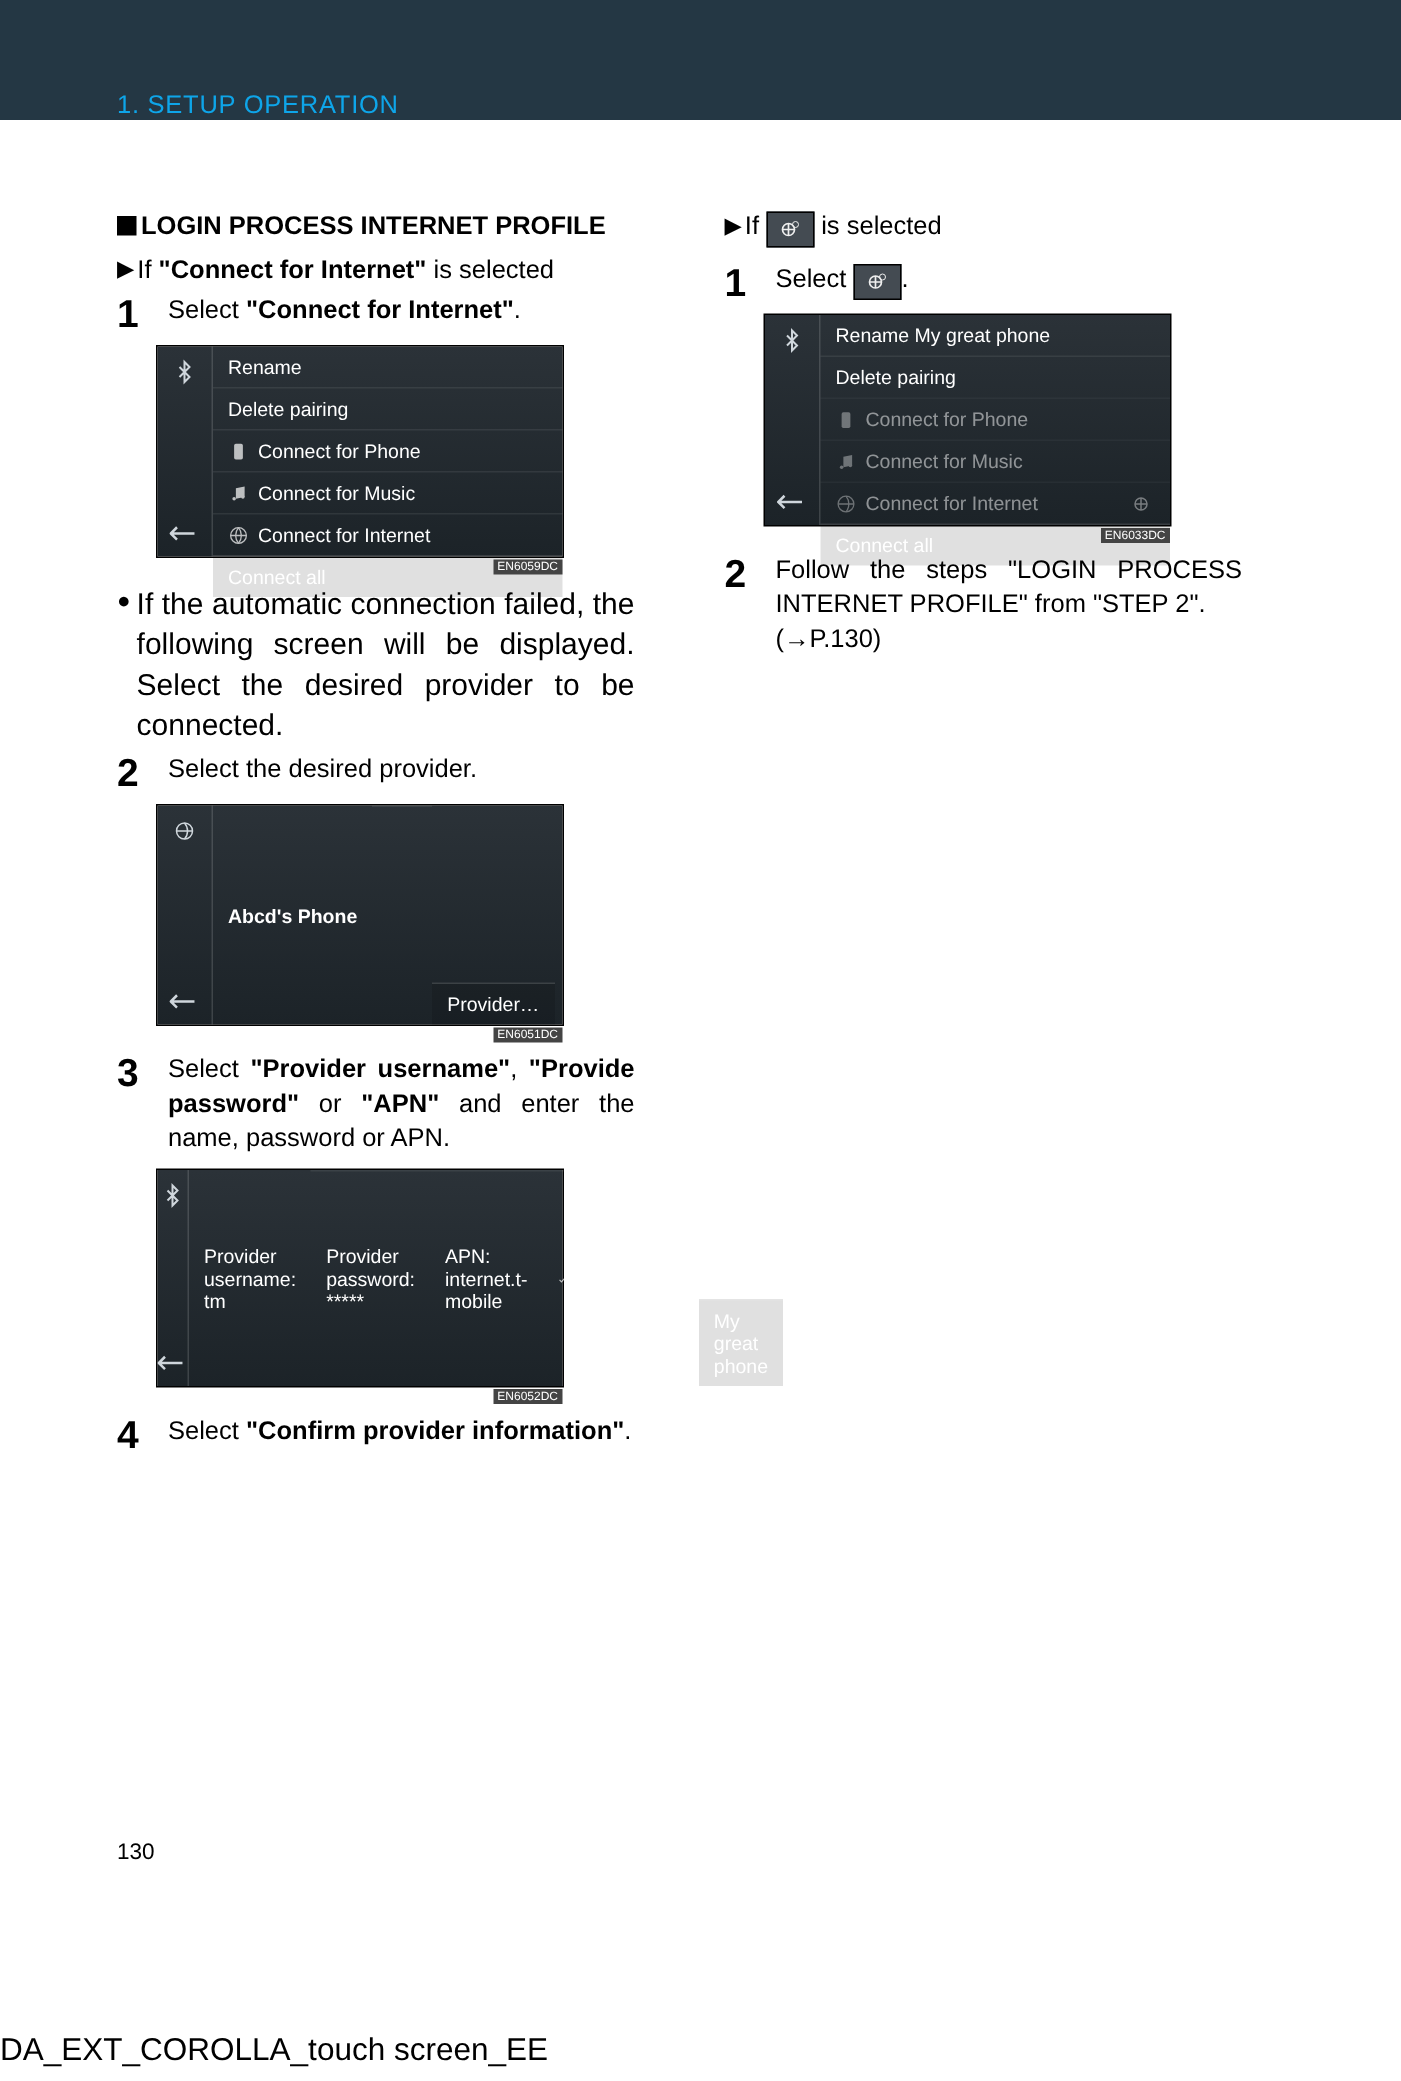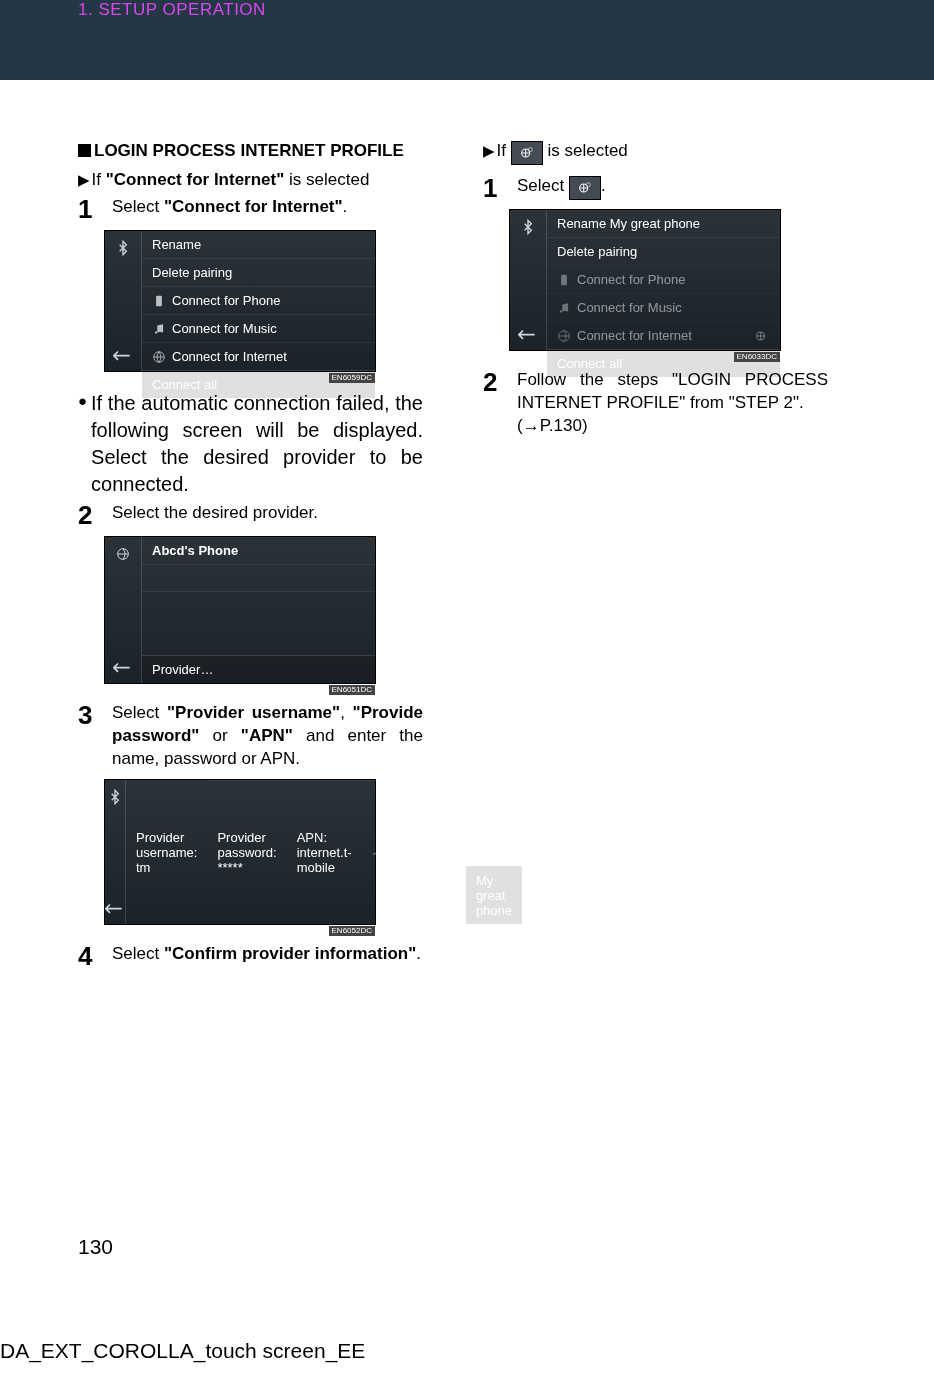--- a/index.html
+++ b/index.html
@@ -1,17 +1,17 @@
 <!DOCTYPE html>
 <html><head>
 <meta charset="utf-8">
 <style>
 html,body{margin:0;padding:0;background:#fff;font-family:Arial,Helvetica,sans-serif;color:#000}
 .page{width:934px;height:1387px;box-sizing:border-box;position:relative}
-.top-bar{height:80px;background:#243744;color:#d946ef;display:flex;align-items:flex-start}
+.top-bar{height:80px;background:#243744;color:#0ea5e9;display:flex;align-items:flex-end}
 .top-bar span{margin-left:78px;letter-spacing:0.5px;font-size:17px}
 .sub-gap{height:60px}
 .cols{display:flex;box-sizing:border-box;padding-left:78px;}
 .col{width:345px}
 .col.left{margin-right:60px}
 .row{display:flex;align-items:flex-start;margin-bottom:4px}
 .step-num{font-size:26px;font-weight:700;width:26px;flex-shrink:0;line-height:1;margin-right:8px}
 .tri{font-size:15px;flex-shrink:0;line-height:1.4;margin-right:2px}
 .bullet{font-size:15px;flex-shrink:0;line-height:1.4;margin-right:4px}
 .sq{display:inline-block;width:13px;height:13px;background:#000;vertical-align:-1px;margin-right:3px}
@@ -26,22 +26,22 @@
 .ss-item:first-child{border-top:0}
 .ss-item.footer{border-top:1px solid rgba(255,255,255,0.15);background:rgba(0,0,0,0.12)}
 .ss-icon{display:inline-flex;width:14px;height:14px;margin-right:6px;opacity:0.7;align-items:center;justify-content:center}
 .ss-bt svg,.ss-icon svg{width:100%;height:100%}
 .ss-bt{width:16px;height:18px;color:#cfd6dc}
 .ss-back{width:20px;height:14px;color:#cfd6dc}
 .ss-right-icon{position:absolute;right:10px;width:16px;height:16px;opacity:0.8}
 .ss-tag{position:absolute;right:0;bottom:-12px;font-size:8px;background:#444;color:#fff;padding:1px 3px;line-height:1}
 .inline-icon{display:inline-flex;height:22px;width:30px;vertical-align:-5px;background:#444b52;border:1px solid #000;align-items:center;justify-content:center}
 .inline-icon svg{width:18px;height:16px}
-.page-num{position:absolute;left:78px;bottom:128px;font-size:21px}
-.doc-id{position:absolute;left:0;bottom:24px;font-size:21px;font-family:Arial,sans-serif}
+.page-num{position:absolute;left:78px;bottom:144px;font-size:15px}
+.doc-id{position:absolute;left:0;bottom:8px;font-size:21px;font-family:Arial,sans-serif}
 .blank-row{height:14px}
 </style>
 </head>
 <body>
 
 <div class="page">
   <div class="top-bar">
     <span>1. SETUP OPERATION</span>
   </div>
   <div class="sub-gap"></div>
@@ -131,21 +131,21 @@
         <div class="ss-row" style="height:100%">
           <div class="ss-side" style="flex-direction:column;justify-content:space-between;padding:8px 0">
             <span class="ss-bt"><svg viewBox="0 0 24 24" stroke="currentColor" fill="none" stroke-width="1.5">
                   <circle cx="12" cy="12" r="8"></circle>
                   <path d="M4 12h16M12 4a12 12 0 010 16"></path>
                 </svg></span>
             <span class="ss-back"><svg viewBox="0 0 24 16" fill="none" stroke="currentColor" stroke-width="2">
                   <path d="M2 8h18M6 3l-5 5 5 5"></path>
                 </svg></span>
           </div>
-          <div class="ss-main" style="display:flex;flex-direction:column">
+          <div class="ss-main" style="display:flex;flex-direction:row">
             <div class="ss-item">
                 <span style="font-weight:600">Abcd's Phone</span>
               </div>
             <div class="ss-item">
                 <div class="blank-row"></div>
               </div>
             <div class="ss-item">
                 <div class="blank-row"></div>
               </div>
             <div class="ss-item footer" style="margin-top:auto">Provider…</div>

